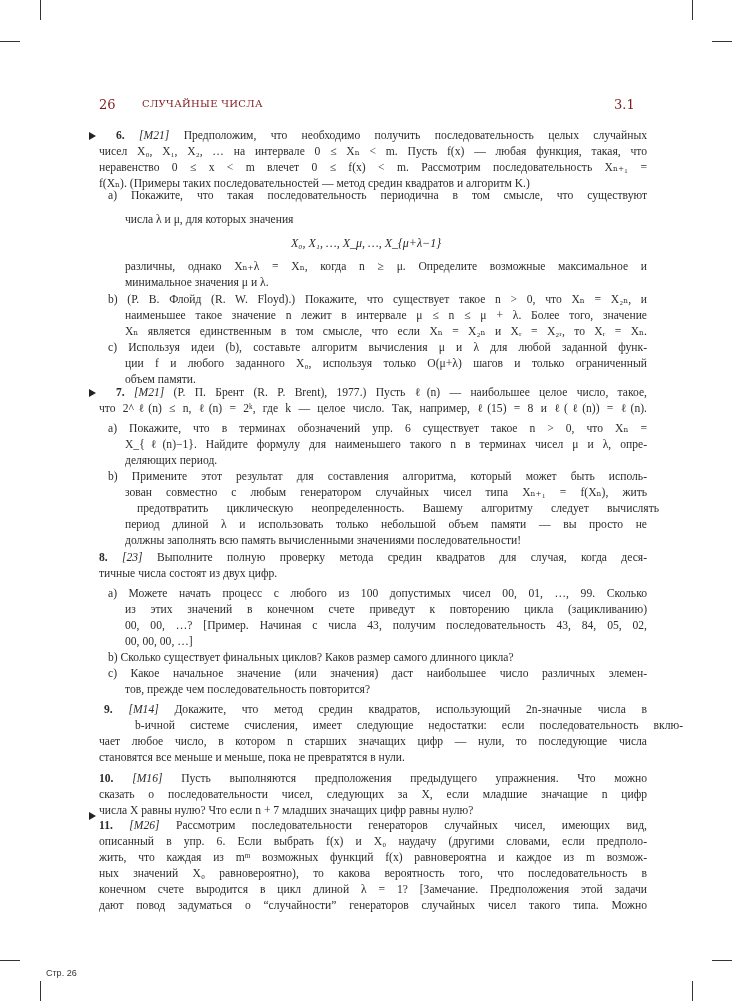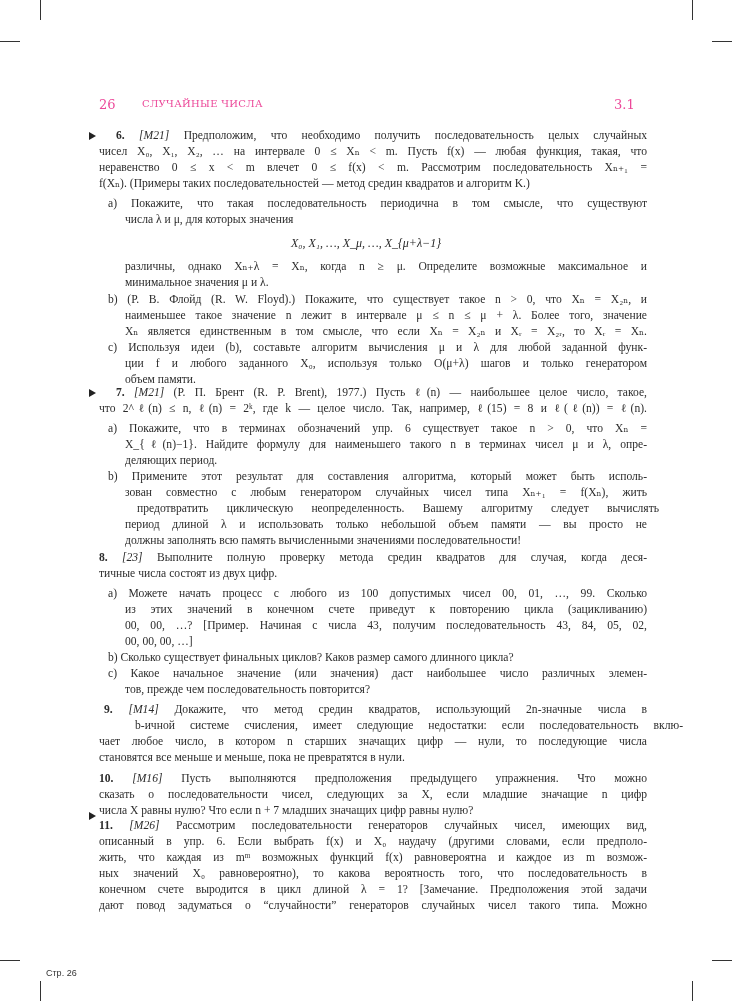--- a/index.html
+++ b/index.html
@@ -1,19 +1,19 @@
 <!DOCTYPE html>
 <html><head>
 <meta charset="utf-8">
 <style>
   html, body { margin: 0; padding: 0; background: #ffffff; }
   body { width: 732px; height: 1001px; position: relative; overflow: hidden;
          font-family: "DejaVu Serif", "Liberation Serif", serif; color: #2a2a2a; }
   .crop { position: absolute; background: #333; }
-  .hdr { position: absolute; top: 97px; font-size: 13px; color: #ec4899; }
+  .hdr { position: absolute; top: 97px; font-size: 13px; color: #7f1d1d; }
   .hdr-title { font-variant: small-caps; letter-spacing: 0.3px; font-size: 10px; }
   .line { position: absolute; font-size: 11.6px; white-space: nowrap; line-height: 16px;
           font-family: "Liberation Serif", "DejaVu Serif", serif; color: #2c2c2c; }
   .just { text-align: justify; text-align-last: justify; }
   .tri { position: absolute; width: 0; height: 0; border-top: 4px solid transparent;
          border-bottom: 4px solid transparent; border-left: 7px solid #222; }
   .num { font-weight: bold; }
   .lbl { font-style: italic; }
   .eq { position: absolute; font-size: 12px; font-family: "Liberation Serif", serif; font-style: italic; white-space: nowrap; }
   .footer { position: absolute; left: 46px; top: 968px; font-size: 9px;
@@ -37,30 +37,30 @@
 
 <div class="tri" style="left:89px;top:132px;"></div>
 <div class="tri" style="left:89px;top:389px;"></div>
 <div class="tri" style="left:89px;top:812px;"></div>
 
 <div id="text-body">
     <div class="line just" style="top: 128px; left: 116px; width: 531px;"><span class="num">6. </span><span class="lbl">[M21]</span><span> Предположим, что необходимо получить последовательность целых случайных</span></div>
     <div class="line just" style="top: 144px; left: 99px; width: 548px;">чисел X₀, X₁, X₂, … на интервале 0 ≤ Xₙ &lt; m. Пусть f(x) — любая функция, такая, что</div>
     <div class="line just" style="top: 160px; left: 99px; width: 548px;">неравенство 0 ≤ x &lt; m влечет 0 ≤ f(x) &lt; m. Рассмотрим последовательность Xₙ₊₁ =</div>
     <div class="line" style="top: 176px; left: 99px; width: 548px;">f(Xₙ). (Примеры таких последовательностей — метод средин квадратов и алгоритм K.)</div>
-    <div class="line just" style="top: 196px; left: 108px; width: 539px;">a) Покажите, что такая последовательность периодична в том смысле, что существуют</div>
+    <div class="line just" style="top: 188px; left: 108px; width: 539px;">a) Покажите, что такая последовательность периодична в том смысле, что существуют</div>
     <div class="line" style="top: 212px; left: 125px; width: 300px;">числа λ и μ, для которых значения</div>
     <div class="eq" style="top: 236px; left: 0px; width: 732px; text-align: center;">X₀, X₁, …, X_μ, …, X_{μ+λ−1}</div>
     <div class="line just" style="top: 259px; left: 125px; width: 522px;">различны, однако Xₙ₊λ = Xₙ, когда n ≥ μ. Определите возможные максимальное и</div>
     <div class="line" style="top: 275px; left: 125px; width: 300px;">минимальное значения μ и λ.</div>
     <div class="line just" style="top: 292px; left: 108px; width: 539px;">b) (Р. В. Флойд (R. W. Floyd).) Покажите, что существует такое n &gt; 0, что Xₙ = X₂ₙ, и</div>
     <div class="line just" style="top: 308px; left: 125px; width: 522px;">наименьшее такое значение n лежит в интервале μ ≤ n ≤ μ + λ. Более того, значение</div>
     <div class="line just" style="top: 324px; left: 125px; width: 522px;">Xₙ является единственным в том смысле, что если Xₙ = X₂ₙ и Xᵣ = X₂ᵣ, то Xᵣ = Xₙ.</div>
     <div class="line just" style="top: 340px; left: 108px; width: 539px;">c) Используя идеи (b), составьте алгоритм вычисления μ и λ для любой заданной функ-</div>
-    <div class="line just" style="top: 356px; left: 125px; width: 522px;">ции f и любого заданного X₀, используя только O(μ+λ) шагов и только генератором</div>
+    <div class="line just" style="top: 356px; left: 125px; width: 522px;">ции f и любого заданного X₀, используя только O(μ+λ) шагов и только ограниченный</div>
     <div class="line" style="top: 372px; left: 125px; width: 200px;">объем памяти.</div>
     <div class="line just" style="top: 385px; left: 116px; width: 531px;"><span class="num">7. </span><span class="lbl">[M21]</span><span> (Р. П. Брент (R. P. Brent), 1977.) Пусть ℓ(n) — наибольшее целое число, такое,</span></div>
     <div class="line just" style="top: 401px; left: 99px; width: 548px;">что 2^ℓ(n) ≤ n, ℓ(n) = 2ᵏ, где k — целое число. Так, например, ℓ(15) = 8 и ℓ(ℓ(n)) = ℓ(n).</div>
     <div class="line just" style="top: 421px; left: 108px; width: 539px;">a) Покажите, что в терминах обозначений упр. 6 существует такое n &gt; 0, что Xₙ =</div>
     <div class="line just" style="top: 437px; left: 125px; width: 522px;">X_{ℓ(n)−1}. Найдите формулу для наименьшего такого n в терминах чисел μ и λ, опре-</div>
     <div class="line" style="top: 453px; left: 125px; width: 200px;">деляющих период.</div>
     <div class="line just" style="top: 469px; left: 108px; width: 539px;">b) Примените этот результат для составления алгоритма, который может быть исполь-</div>
     <div class="line just" style="top: 485px; left: 125px; width: 522px;">зован совместно с любым генератором случайных чисел типа Xₙ₊₁ = f(Xₙ), жить</div>
     <div class="line just" style="top: 501px; left: 125px; width: 522px; margin-left: 12px;">предотвратить циклическую неопределенность. Вашему алгоритму следует вычислять</div>
     <div class="line just" style="top: 517px; left: 125px; width: 522px;">период длиной λ и использовать только небольшой объем памяти — вы просто не</div>

